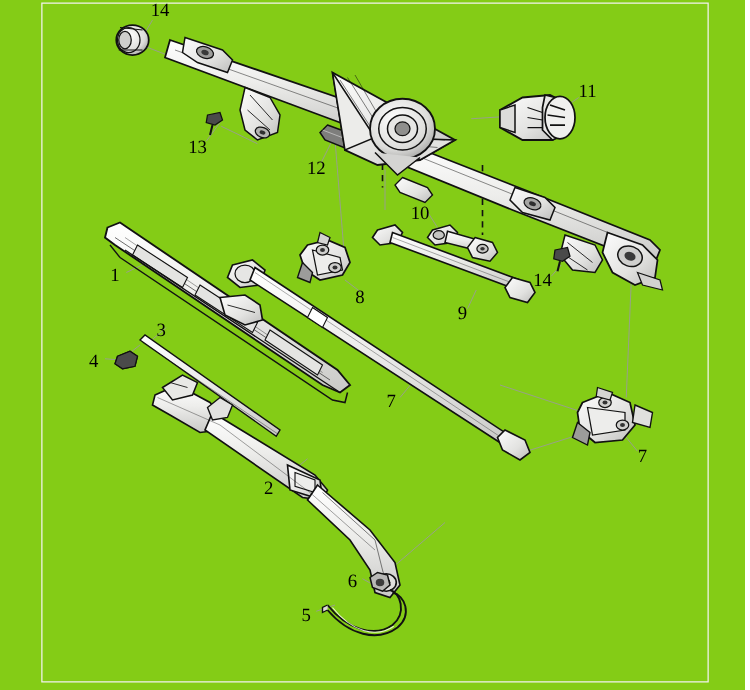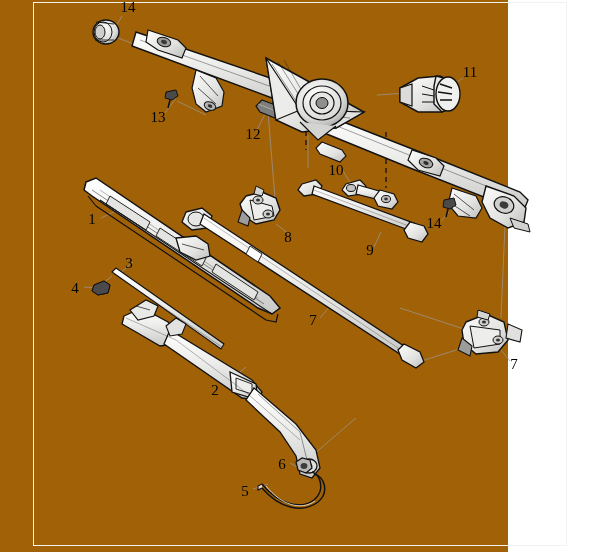--- a/index.html
+++ b/index.html
@@ -1,18 +1,18 @@
 <!DOCTYPE html>
 <html><head>
 <meta charset="utf-8">
 <style>
   html,body{margin:0;padding:0;background:#ffffff;}
   body{width:600px;height:552px;overflow:hidden;
        font-family:"Liberation Serif",serif;}
-  #stage{position:relative;width:508px;height:552px;background:#a16207;}
+  #stage{position:relative;width:596px;height:552px;background:#84cc16;}
   #frame{position:absolute;left:33px;top:2px;width:534px;height:544px;
          border:1px solid #f2f2f0;box-sizing:border-box;pointer-events:none;}
   svg{position:absolute;left:0;top:0;width:600px;height:552px;}
   .lbl{font-family:"Liberation Serif",serif;font-size:15px;fill:#000;}
 </style>
 </head>
 <body>
 
 <div id="stage">
 

